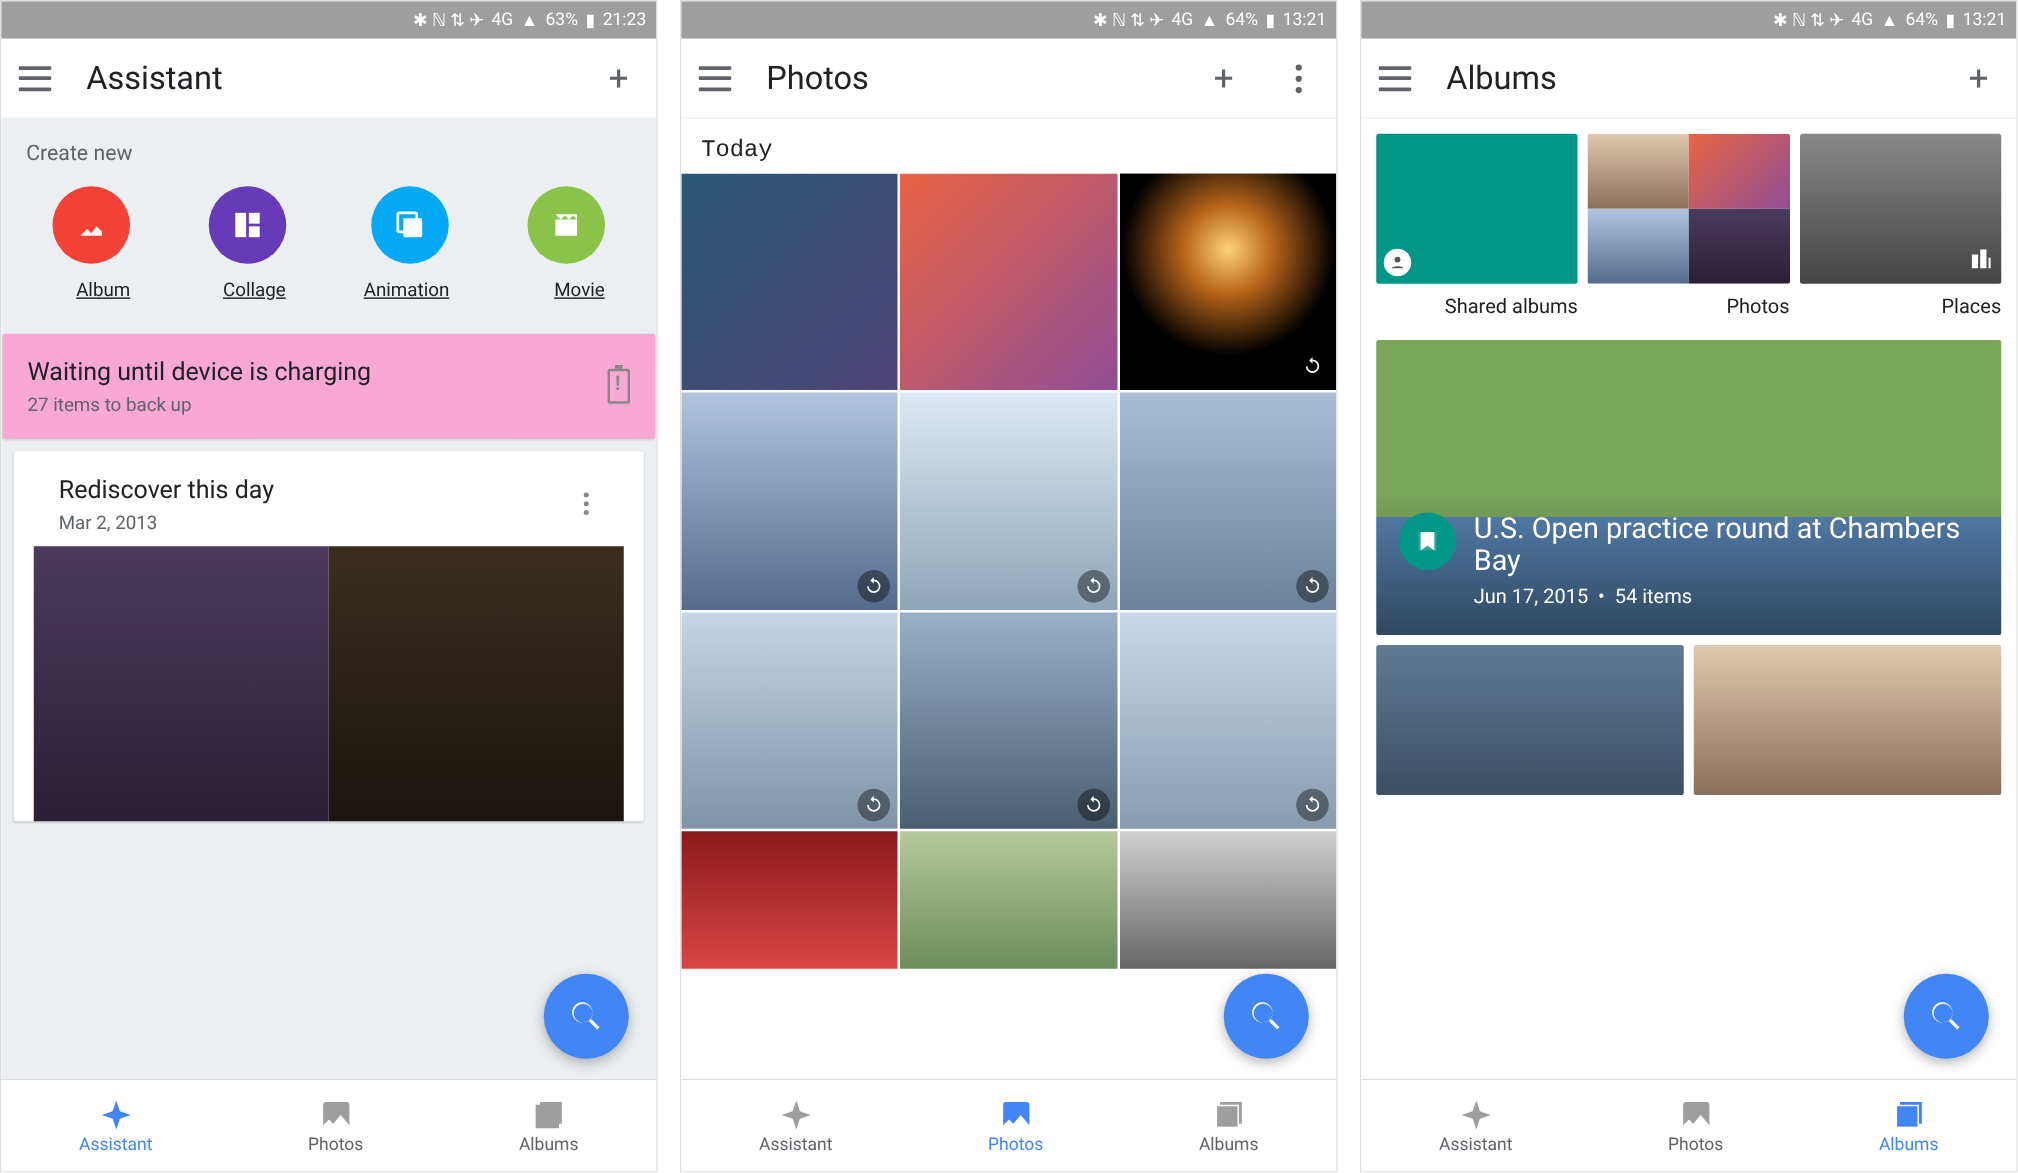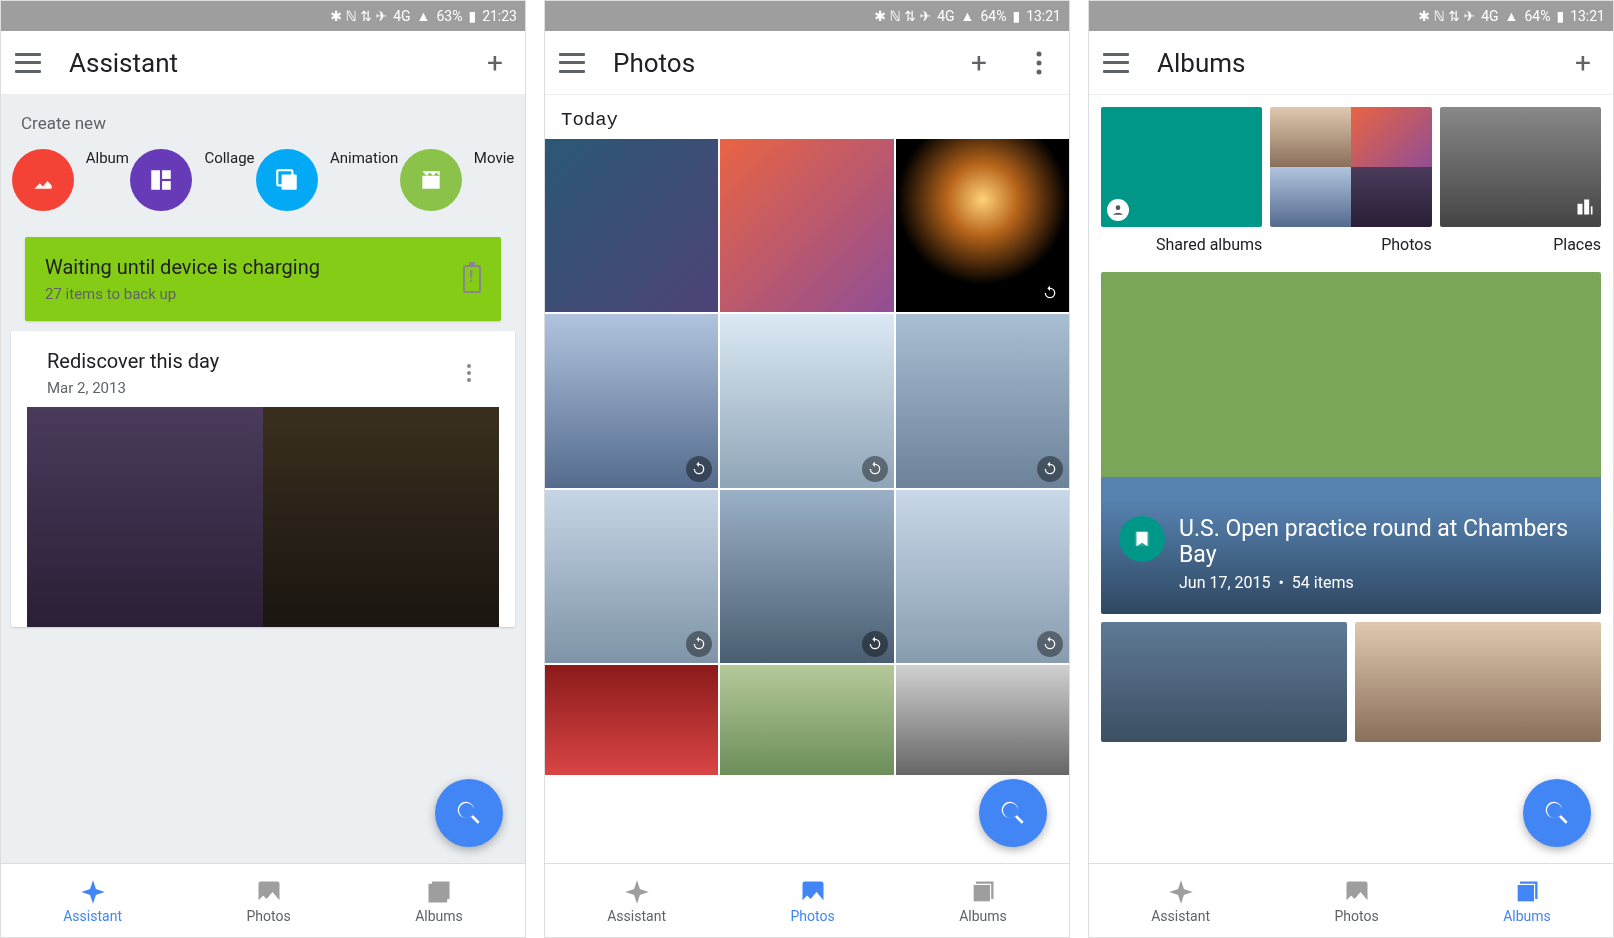--- a/index.html
+++ b/index.html
@@ -53,30 +53,30 @@
   width: 32px; height: 32px; display:flex; align-items:center; justify-content:center;
   color:#5f6368; font-size: 28px; cursor:pointer;
 }
 .dots-btn svg { width: 6px; height: 24px; }
 .content { flex: 1; overflow: hidden; position: relative; background: #eceff1; }
 .content-white { background: #fff; }
 .section-label { font-size: 17px; color: #5f6368; padding: 18px 20px 10px; }
 .create-row {
   display: flex; justify-content: space-around; padding: 6px 10px 26px;
 }
-.create-item { display:flex; flex-direction:row; align-items:flex-start; gap:12px; cursor:pointer; }
+.create-item { display:flex; flex-direction:column; align-items:flex-end; gap:12px; cursor:pointer;text-decoration:underline; }
 .circle-btn {
   width: 62px; height: 62px; border-radius: 50%;
   display:flex; align-items:center; justify-content:center;
 }
 .circle-red{background:#f44336;} .circle-purple{background:#673ab7;}
 .circle-blue{background:#03a9f4;} .circle-green{background:#8bc34a;}
 .create-item span { font-size: 15px; color: #202124; }
 .card {
-  background:#84cc16; margin: 0 24px 10px; border-radius:2px; padding: 18px 20px;
+  background:#f9a8d4; margin: 0 1px 10px; border-radius:2px; padding: 18px 20px;
   box-shadow: 0 1px 2px rgba(0,0,0,.15);
 }
 .card-title { font-size: 20px; color:#202124; margin-bottom:6px; }
 .card-sub { font-size: 15px; color:#5f6368; }
 .card-row { display:flex; justify-content:space-between; align-items:center; }
 .battery-icon { width: 18px; height: 28px; border:2px solid #888; border-radius:2px; position:relative;}
 .battery-icon::before{content:"";position:absolute;top:-5px;left:4px;width:6px;height:3px;background:#888;}
 .battery-icon::after{content:"!";position:absolute;left:4px;top:0;color:#888;font-size:16px;font-weight:bold;}
 .more-dots { width:20px; display:flex; flex-direction:column; gap:3px; align-items:center;}
 .more-dots span{width:4px;height:4px;background:#888;border-radius:50%;}
@@ -96,21 +96,21 @@
 .fab{
   position:absolute; right:22px; bottom:90px; width:68px;height:68px;border-radius:50%;
   background:#4285f4; display:flex;align-items:center;justify-content:center;
   box-shadow:0 3px 10px rgba(0,0,0,.3); cursor:pointer;
 }
 .fab svg{width:30px;height:30px;fill:#fff;}
 .album-cats{display:flex;gap:8px;padding:12px;}
 .album-cat{flex:1;display:flex;flex-direction:column;gap:8px;cursor:pointer;}
 .cat-img{width:100%;aspect-ratio:1.35/1;position:relative;border-radius:2px;overflow:hidden;}
 .cat-label{font-size:16px;color:#202124;text-align:right;}
-.featured{margin:6px 12px 8px;position:relative;height:342px;border-radius:2px;overflow:hidden;}
+.featured{margin:6px 12px 8px;position:relative;height:236px;border-radius:2px;overflow:hidden;}
 .featured-overlay{position:absolute;left:0;right:0;bottom:0;padding:16px 18px 22px;display:flex;gap:14px;align-items:flex-start;background:linear-gradient(transparent,rgba(0,0,0,.45));}
 .featured-badge{width:46px;height:46px;border-radius:50%;background:#009688;display:flex;align-items:center;justify-content:center;flex-shrink:0;}
 .featured-text{color:#fff;}
 .featured-title{font-size:23px;line-height:1.15;margin-bottom:4px;}
 .featured-meta{font-size:16px;}
 .small-row{display:flex;gap:8px;margin:0 12px;}
 .small-thumb{flex:1;height:120px;position:relative;border-radius:2px;overflow:hidden;}
 .photo-grid{display:flex;flex-direction:column;gap:2px;padding:0;}
 .card2{background:#fff;margin:0 10px 0;border-radius:2px;padding:18px 36px 14px;box-shadow:0 1px 2px rgba(0,0,0,.15);}
 .memory-imgs{display:flex;gap:0;margin:10px -20px -14px;}

